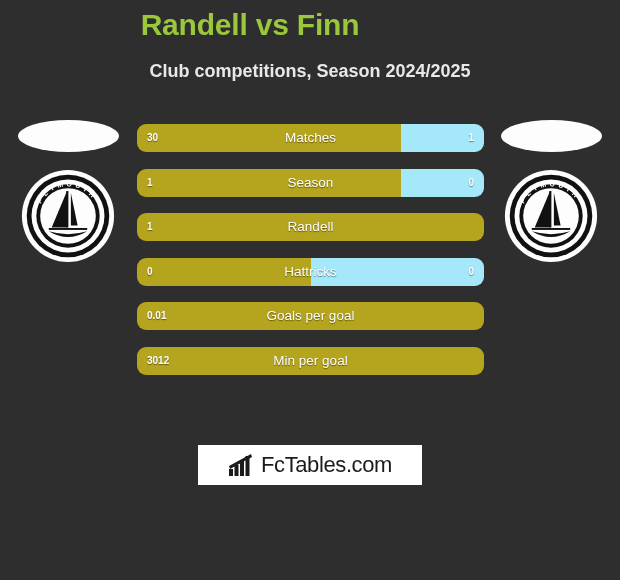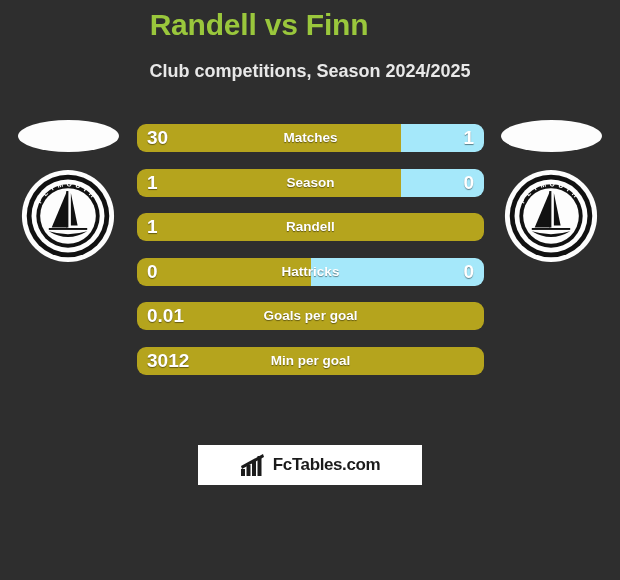--- a/index.html
+++ b/index.html
@@ -25,21 +25,20 @@
     position: absolute;
     top: 8px;
     left: 0;
     width: 500px;
     text-align: center;
     font-size: 30px;
     font-weight: bold;
     color: #9ac73c;
     letter-spacing: -0.2px;
     font-family: "Liberation Sans", sans-serif;
-    padding-left: 9px;
   }
   .subtitle {
     position: absolute;
     top: 61px;
     left: 0;
     width: 620px;
     text-align: center;
     font-size: 18px;
     font-weight: bold;
     color: #e8e8e8;
@@ -95,56 +94,56 @@
   }
   .fill-right {
     position: absolute;
     top: 0; right: 0; bottom: 0;
     background: #a5e8fa;
   }
   .val {
     position: absolute;
     top: 0;
     line-height: 28px;
-    font-size: 19px;
+    font-size: 10px;
     font-weight: bold;
     color: #ffffff;
     text-shadow: 0 1px 1px rgba(0,0,0,.45);
     z-index: 3;
   }
   .val.left  { left: 10px; }
   .val.right { right: 10px; }
   .label {
     position: absolute;
     top: 0; left: 0; right: 0;
     line-height: 28px;
     text-align: center;
     font-size: 13.5px;
-    font-weight: bold;
+    font-weight: normal;
     color: #ffffff;
     text-shadow: 0 1px 1px rgba(0,0,0,.45);
     z-index: 3;
   }
 
   
   .brand {
     position: absolute;
     top: 445px;
     left: 198px;
     width: 224px;
     height: 40px;
     background: #ffffff;
     display: flex;
     align-items: center;
     justify-content: center;
     gap: 7px;
   }
   .brand-text {
-    font-size: 17px;
-    font-weight: bold;
+    font-size: 22px;
+    font-weight: normal;
     color: #1b1b1b;
     letter-spacing: -0.4px;
     text-align: center;
   }
   .date {
     position: absolute;
     top: 501px;
     left: 0;
     width: 620px;
     text-align: center;

